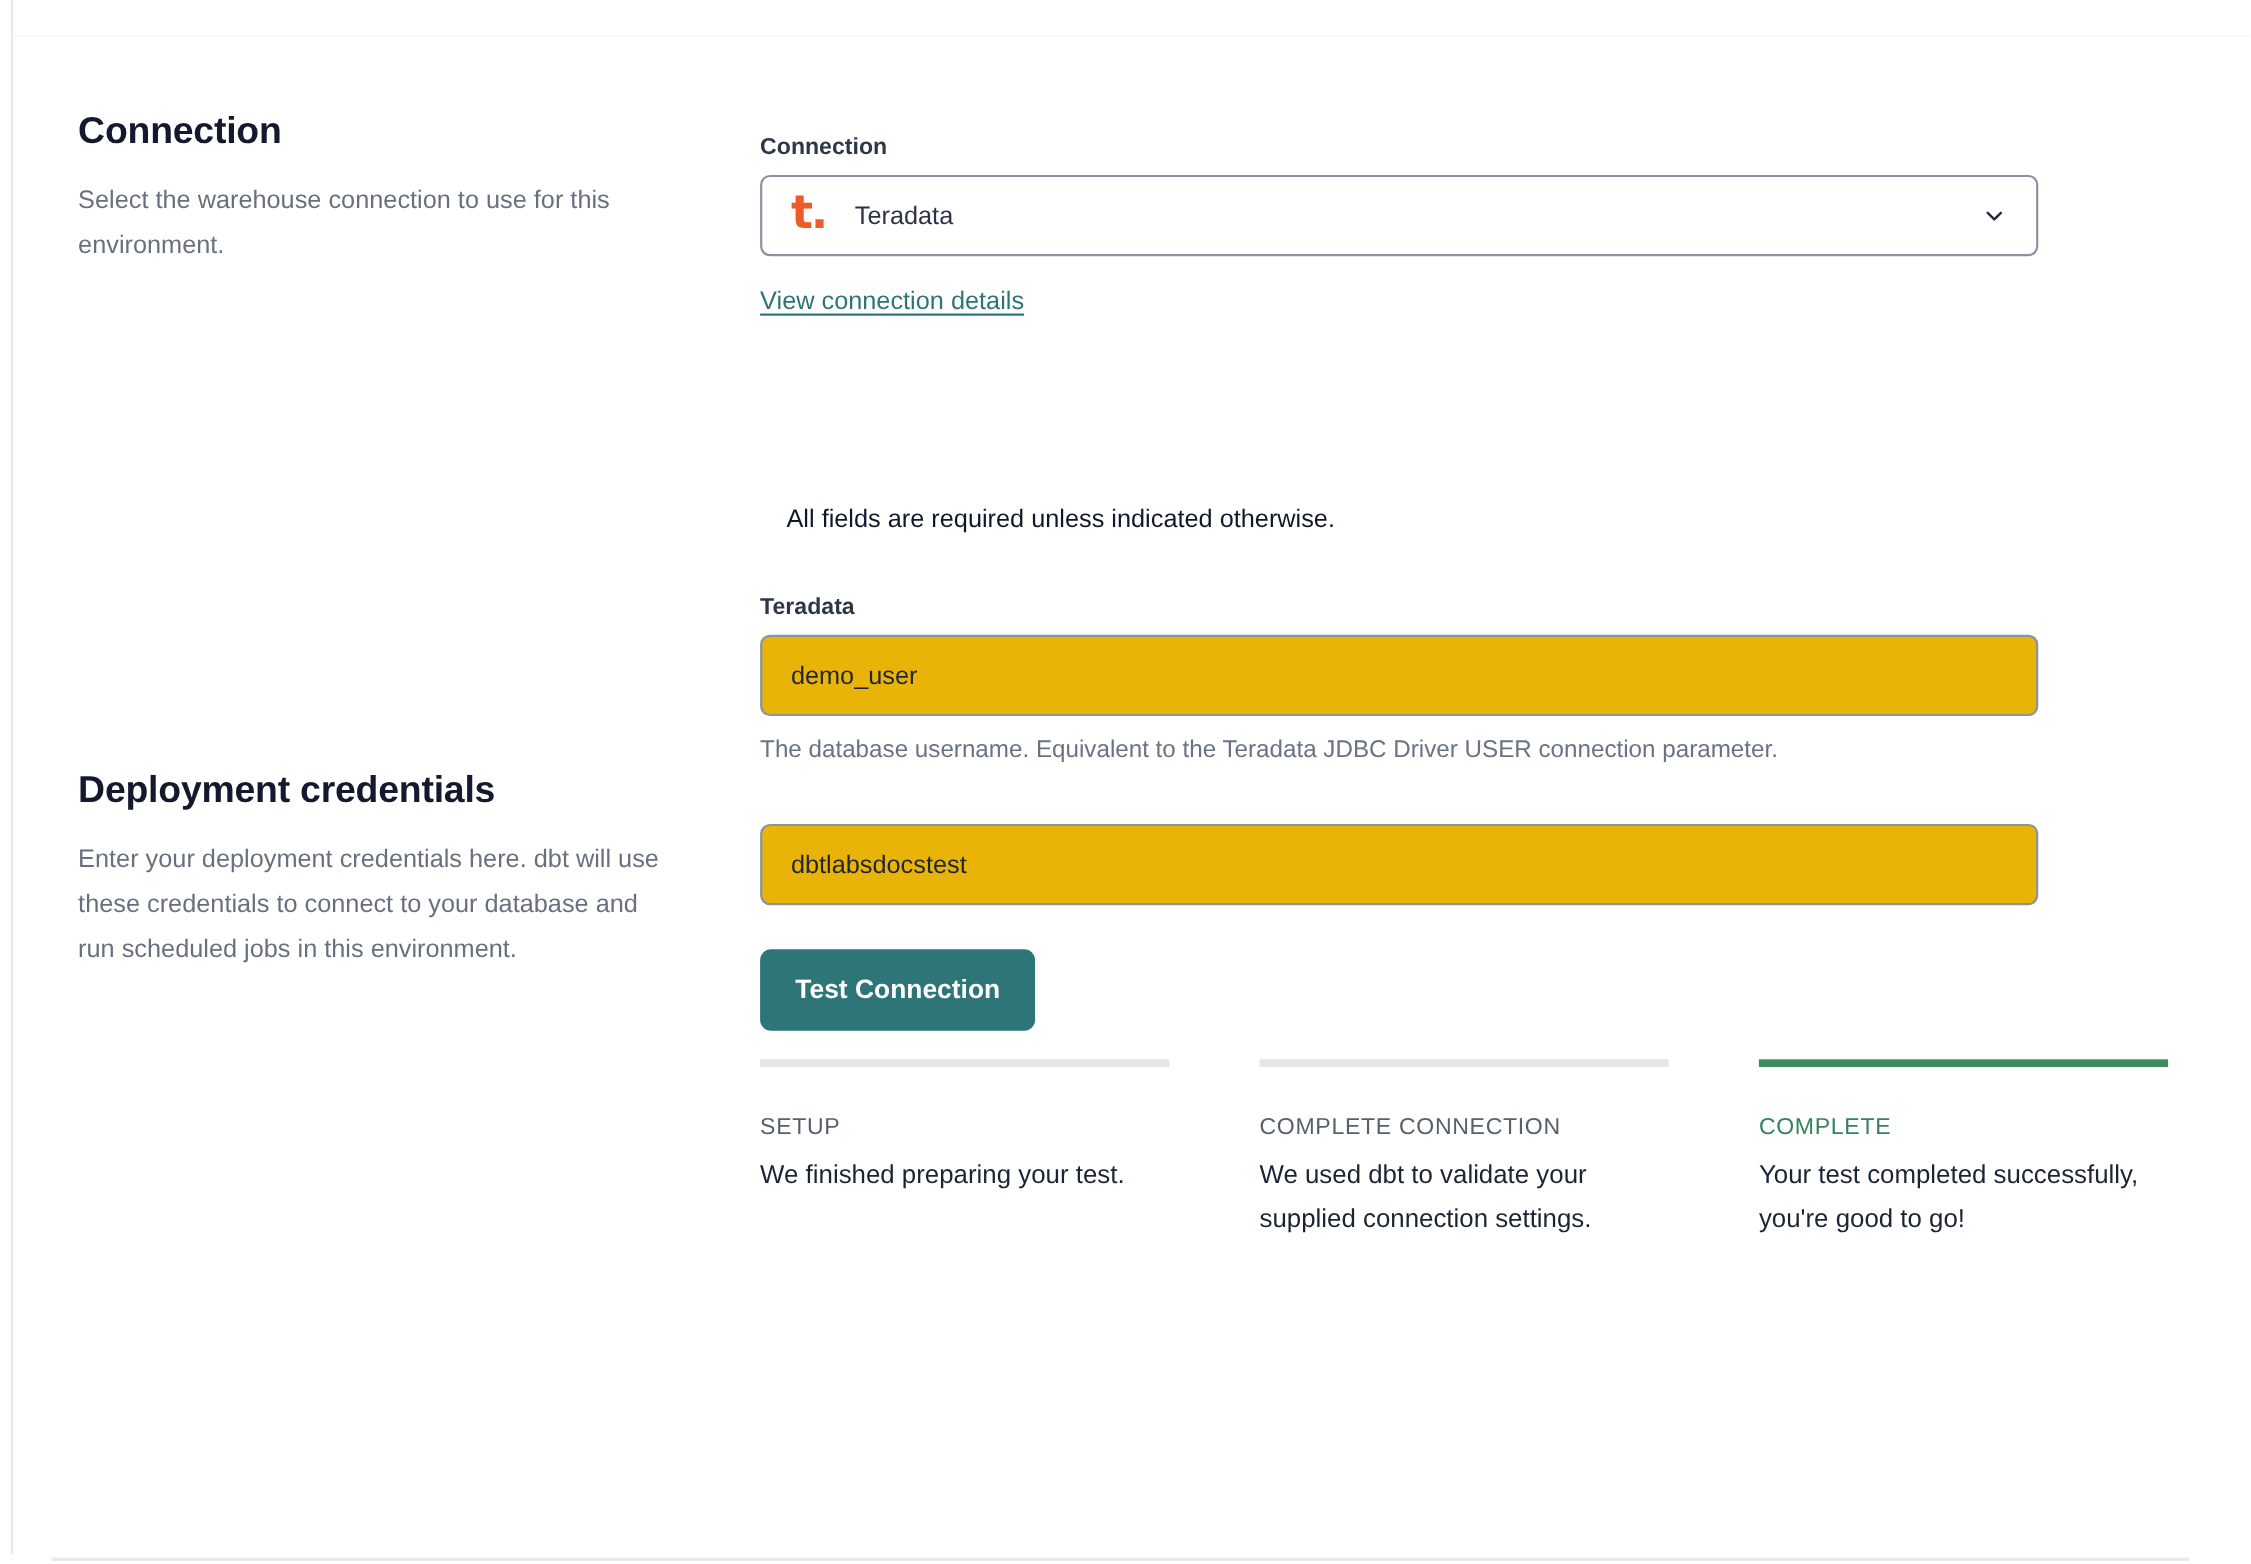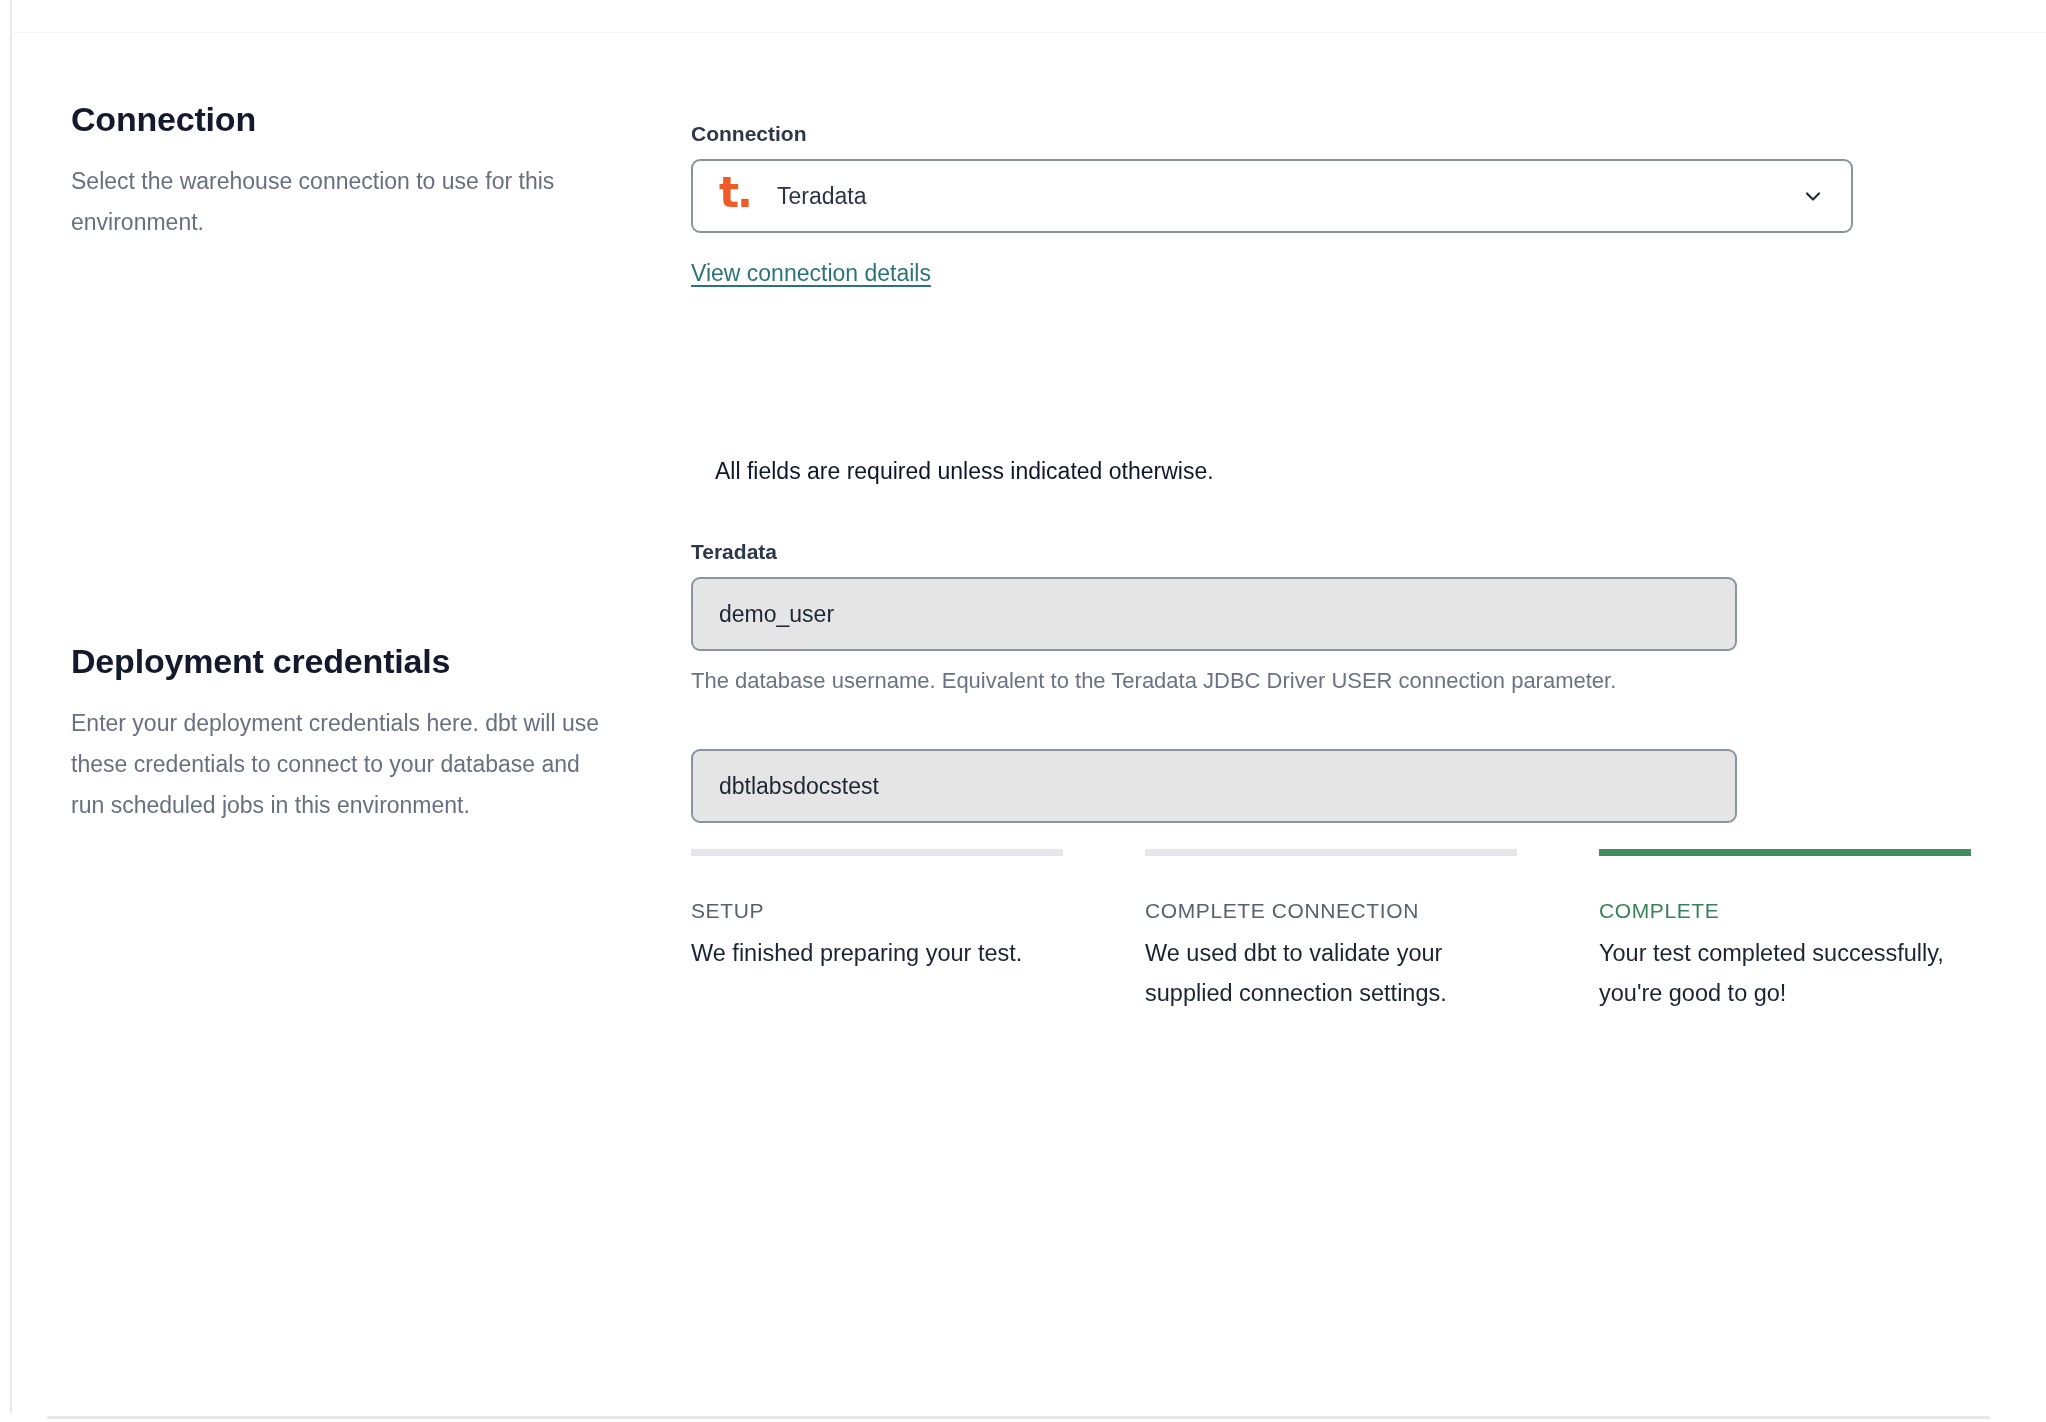--- a/index.html
+++ b/index.html
@@ -112,23 +112,23 @@
   .required-note {
     font-size: 23px;
     color: #0f172a;
     margin-left: 24px;
   }
   .form-field { margin-top: 55px; }
   .form-field .field-label { margin-bottom: 0; }
   .text-input {
     display: block;
     margin-top: 13px;
-    width: 1046px;
+    width: 1162px;
     height: 74px;
-    background: #e5e5e5;
+    background: #eab308;
     border: 2px solid #8b93a3;
     border-radius: 9px;
     padding: 0 26px;
     font-family: "Liberation Sans", "DejaVu Sans", sans-serif;
     font-size: 23px;
     color: #1e2635;
     outline: none;
   }
   .text-input.password-input {
     font-size: 21px;
@@ -223,20 +223,21 @@
           <span class="field-label">Teradata</span>
           <input class="text-input" type="text" value="demo_user" style="">
           <div class="field-help">The database username. Equivalent to the Teradata JDBC Driver USER connection parameter.</div>
         </div>
 
 
         <div class="form-field">
           <input class="text-input" type="text" value="dbtlabsdocstest" style="">
         </div>
 
+        <button class="test-btn">Test Connection</button>
 
         <div class="progress-row">
           <div class="progress-step state-done">
             <div class="step-bar"></div>
             <div class="step-label">SETUP</div>
             <div class="step-text">We finished preparing your test.</div>
           </div>
           <div class="progress-step state-done">
             <div class="step-bar"></div>
             <div class="step-label">COMPLETE CONNECTION</div>

